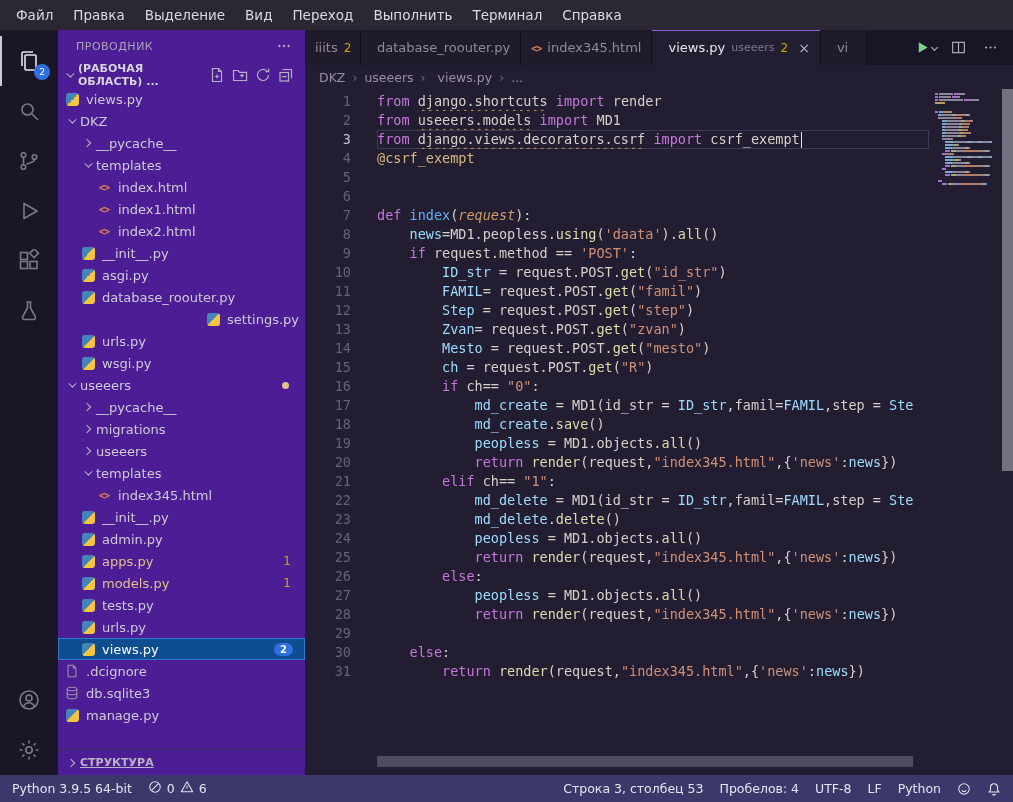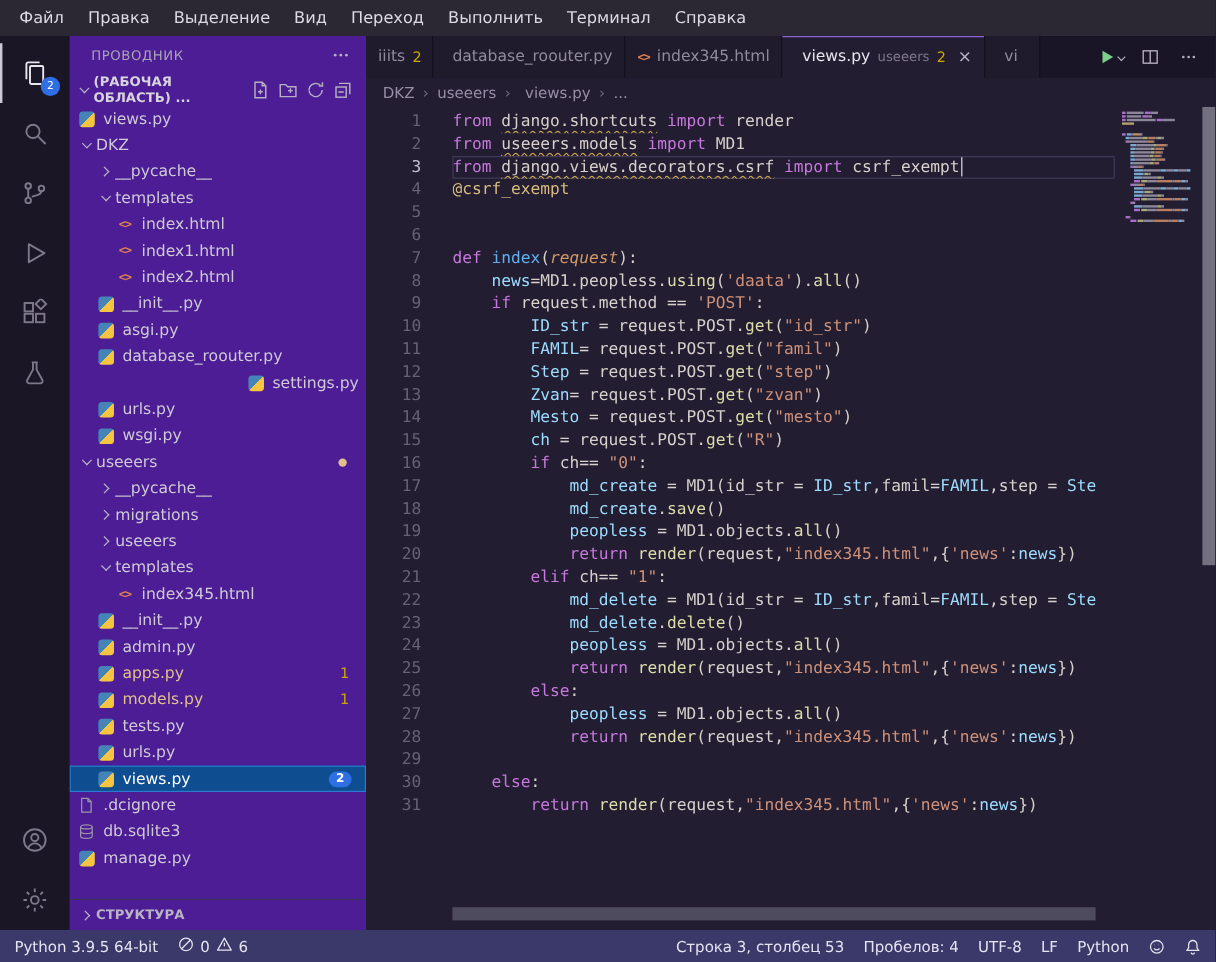--- a/index.html
+++ b/index.html
@@ -60,21 +60,21 @@
   .py-ico { width:13px; height:13px; border-radius:3px;
             background:linear-gradient(135deg,#4584b6 50%,#f5c542 50%); }
   .html-ic { color:#e0824f; font-size:10px; font-weight:bold; letter-spacing:-1px;
              font-family:"DejaVu Sans Mono",monospace; }
   .row .count { margin-left:auto; margin-right:8px; font-size:12px; color:#cca700; }
   .row .gitdot { margin-left:auto; margin-right:10px; width:7px; height:7px; border-radius:50%;
                  background:#e2c08d; }
   .row .badge { margin-left:auto; margin-right:6px; background:#2f6fe4; color:#fff;
                 border-radius:9px; font-size:10px; padding:1px 6px; font-weight:bold; }
   .sb-bottom { flex:0 0 26px; border-top:1px solid #3a3350; display:flex; align-items:center;
-               padding:0 8px 0 6px; font-weight:bold; font-size:11px; color:#b9b4c4; }
+               padding:0 8px 0 6px; font-weight:bold; font-size:11px; color:#b9b4c4;text-decoration:underline; }
 
   
   .editor { flex:1; display:flex; flex-direction:column; min-width:0; background:#231d32; }
   .tabbar { flex:0 0 35px; background:#1a1526; display:flex; align-items:stretch;
             color:#8f8a9c; font-size:13px; }
   .tab { display:flex; align-items:center; padding:0 10px; gap:6px; background:#201a2d;
          border-right:1px solid #120e1c; overflow:hidden; flex:0 0 auto; }
   .tab.active { background:#231d32; color:#e8e5ee; box-shadow: inset 0 1px 0 #8a63d2; }
   .tab .ticon { display:flex; align-items:center; }
   .tab .desc { font-size:11px; color:#7d7889; }

